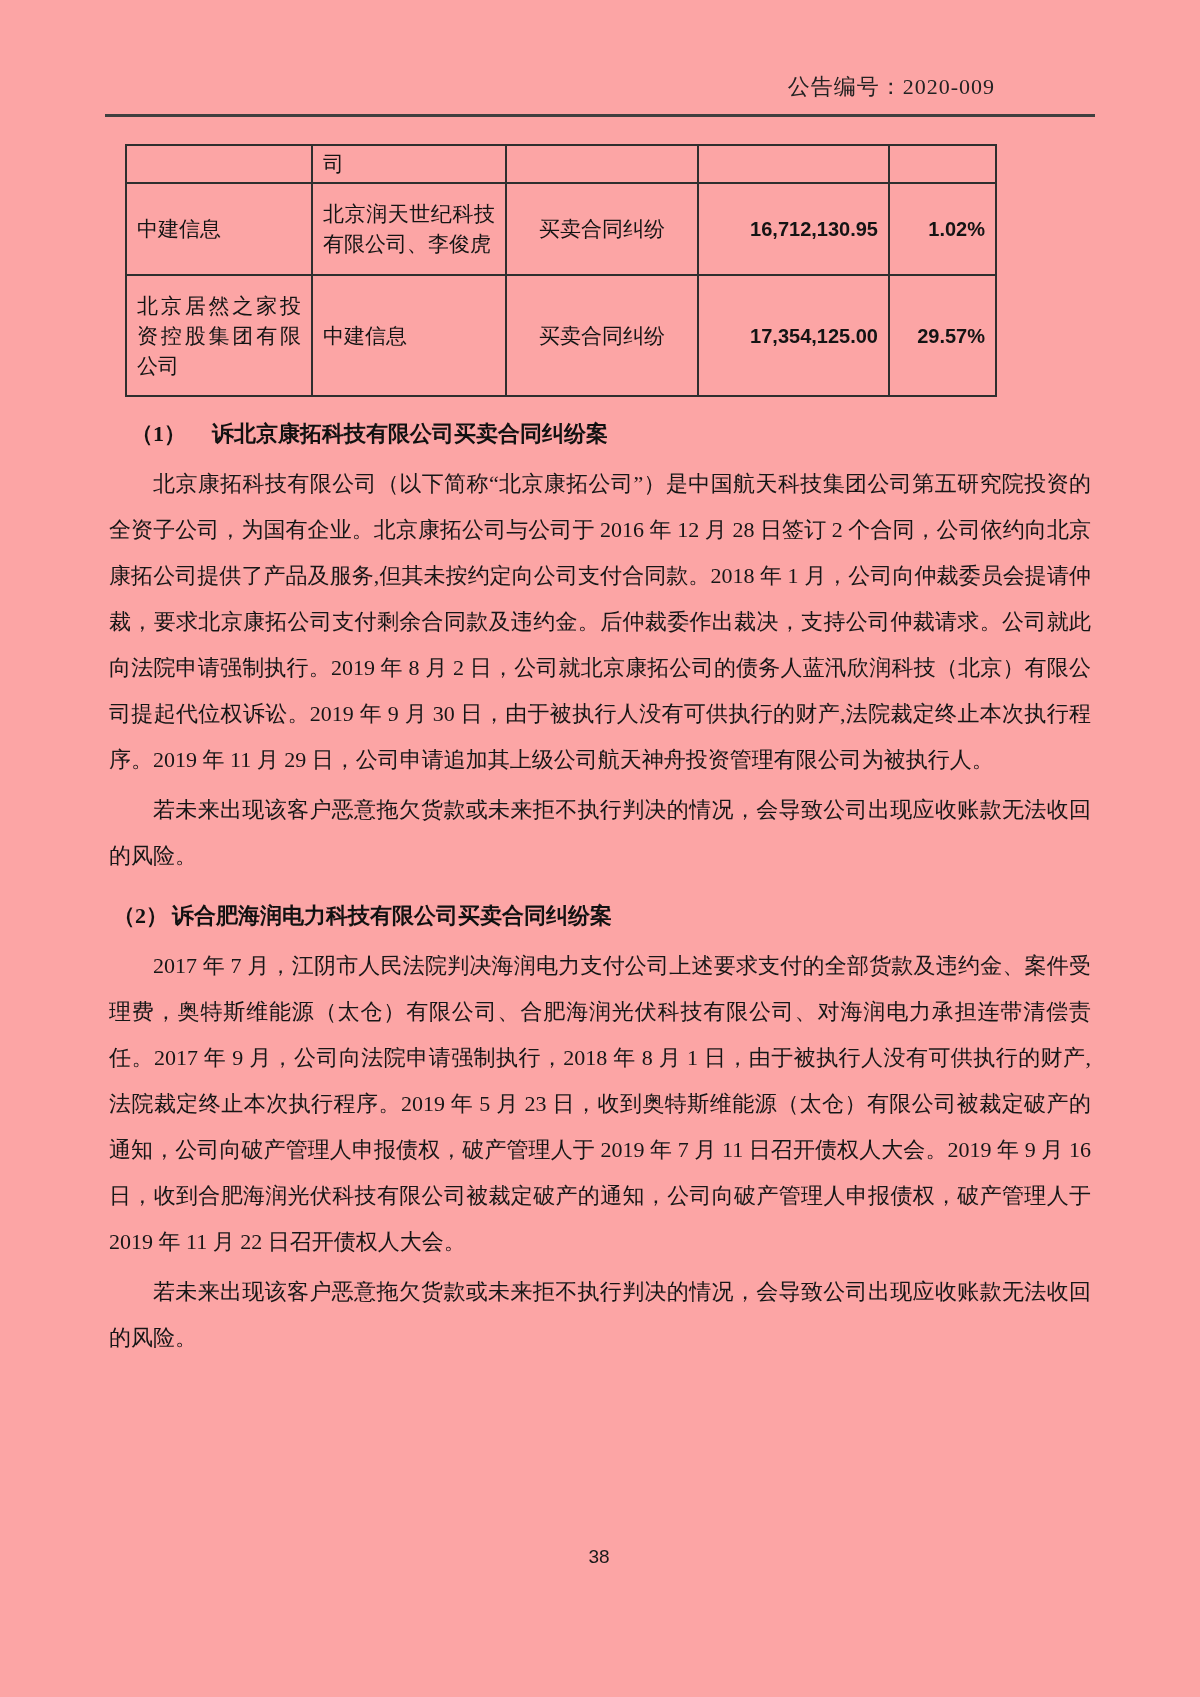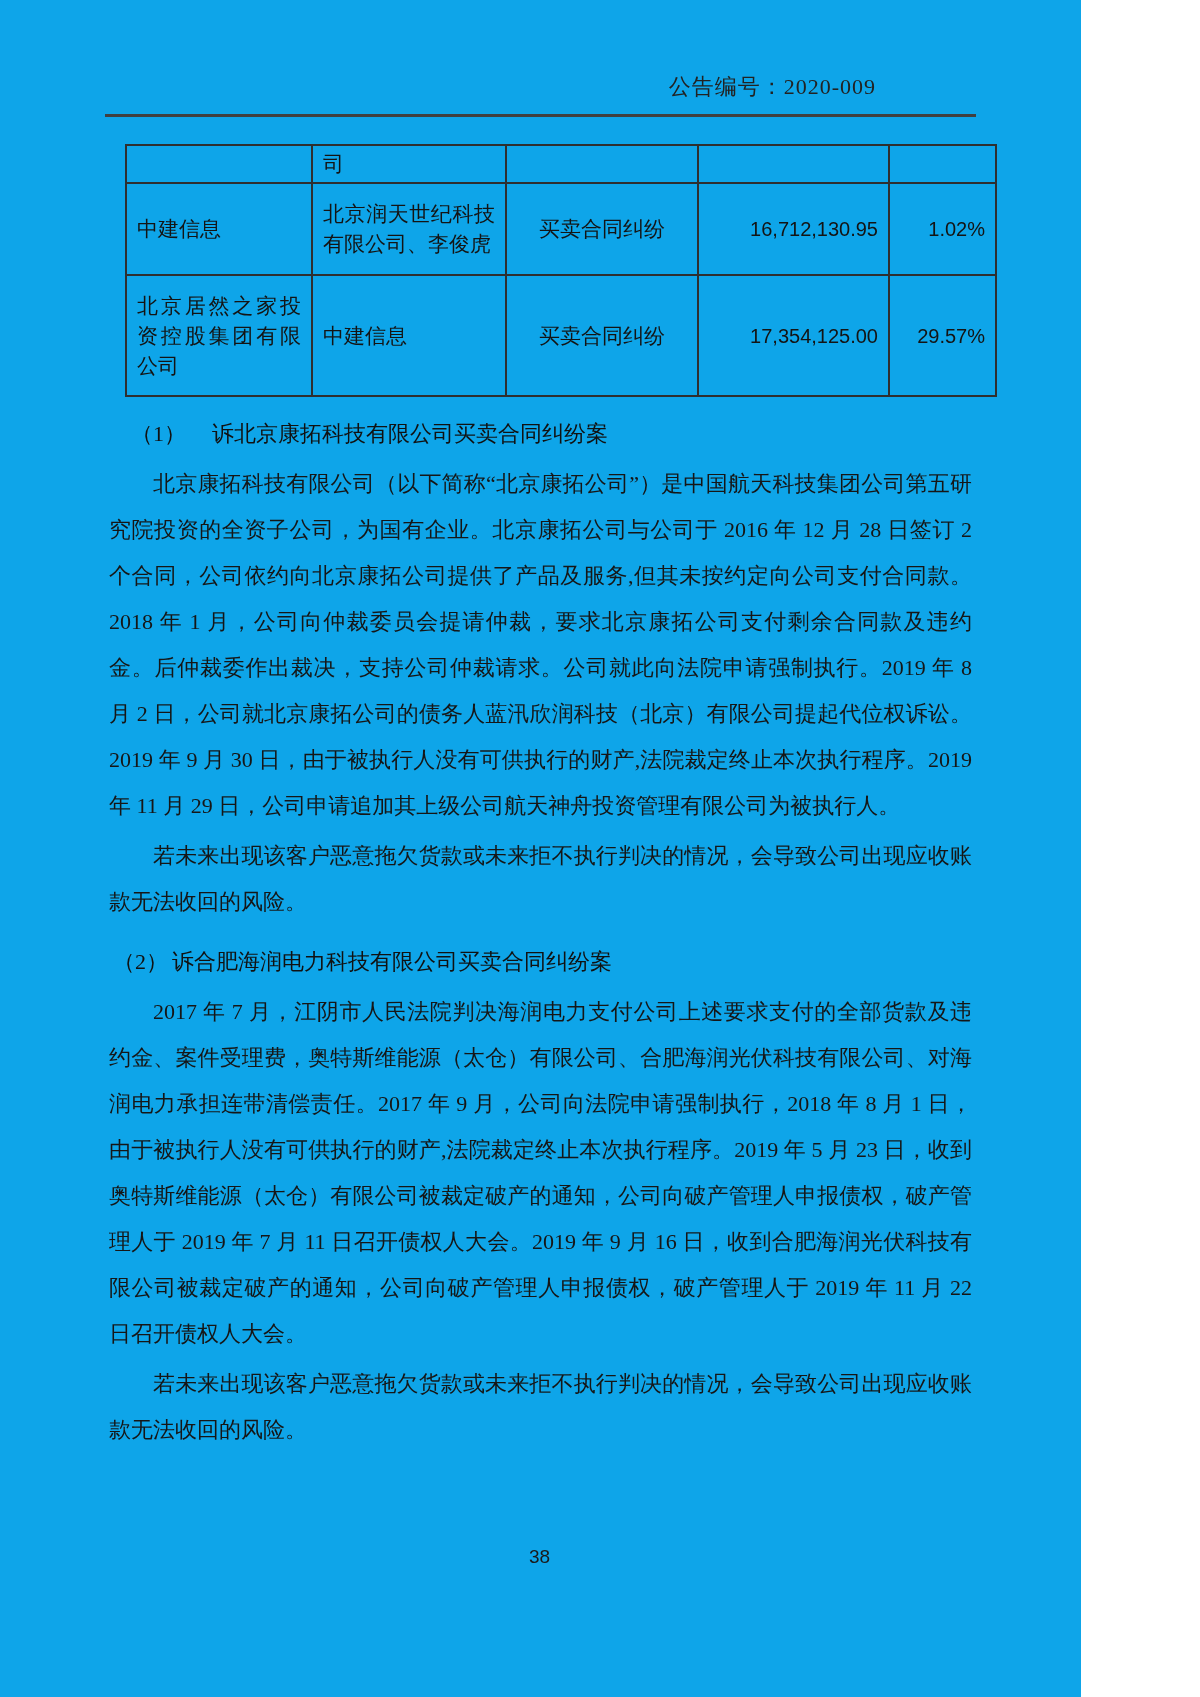--- a/index.html
+++ b/index.html
@@ -1,19 +1,19 @@
 <!DOCTYPE html>
 <html><head>
 <meta charset="utf-8">
 <style>
   html,body { margin:0; padding:0; background:#ffffff; }
   .page {
     position:relative;
-    width:1081px; height:1697px;
-    background:#0ea5e9;
+    width:1200px; height:1697px;
+    background:#fca5a5;
     font-family:"Liberation Serif","DejaVu Serif",serif;
     color:#1b1b1b;
     overflow:hidden;
   }
   .content { padding:0 105px; }
 
   
   .doc-number {
     padding-top:72px;
     padding-right:100px;
@@ -43,33 +43,33 @@
     vertical-align:middle;
     color:#141414;
     overflow:hidden;
   }
   td.td-name   { text-align:justify; }
   td.td-center { text-align:center;margin-top:25px; }
   td.td-num    {
     text-align:right;
     font-family:"Liberation Sans","DejaVu Sans",sans-serif;
     font-size:20px;
-    font-weight:normal;
+    font-weight:bold;
     color:#111;
   }
   tr.r0 { height:31px; }
   tr.r1 { height:92px; }
   tr.r2 { height:62px; }
   tr.r3 { height:121px;border-radius:10px; }
 
   
   .sec-heading {
     margin:14px 0 0 0;
     font-size:22px;
-    font-weight:normal;
+    font-weight:bold;
     line-height:46px;
     color:#111;
   }
   .sec-heading.h1 { padding-left:26px; }
   .sec-heading.h1 .num { margin-right:26px; }
   .sec-heading.h2 { padding-left:8px; }
   .sec-heading.h2 .num { margin-right:4px; }
 
   p.body {
     margin:4px;

